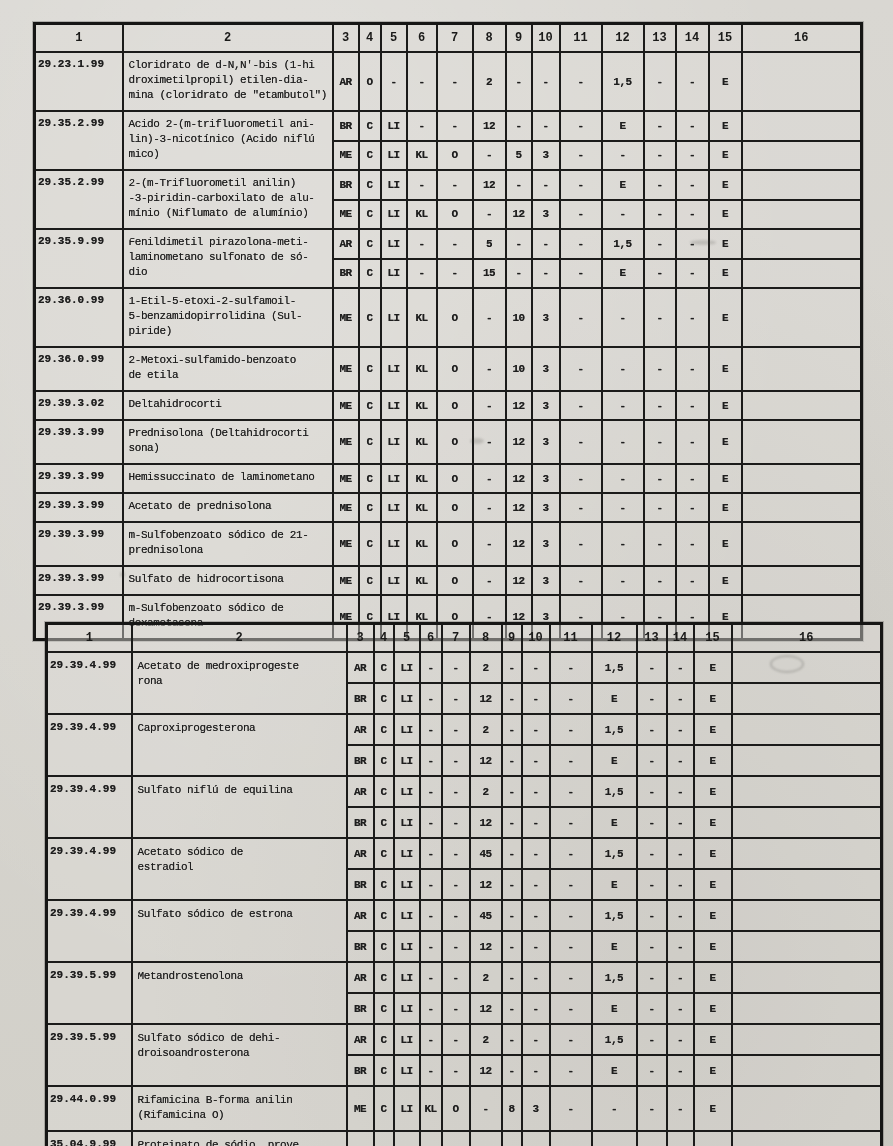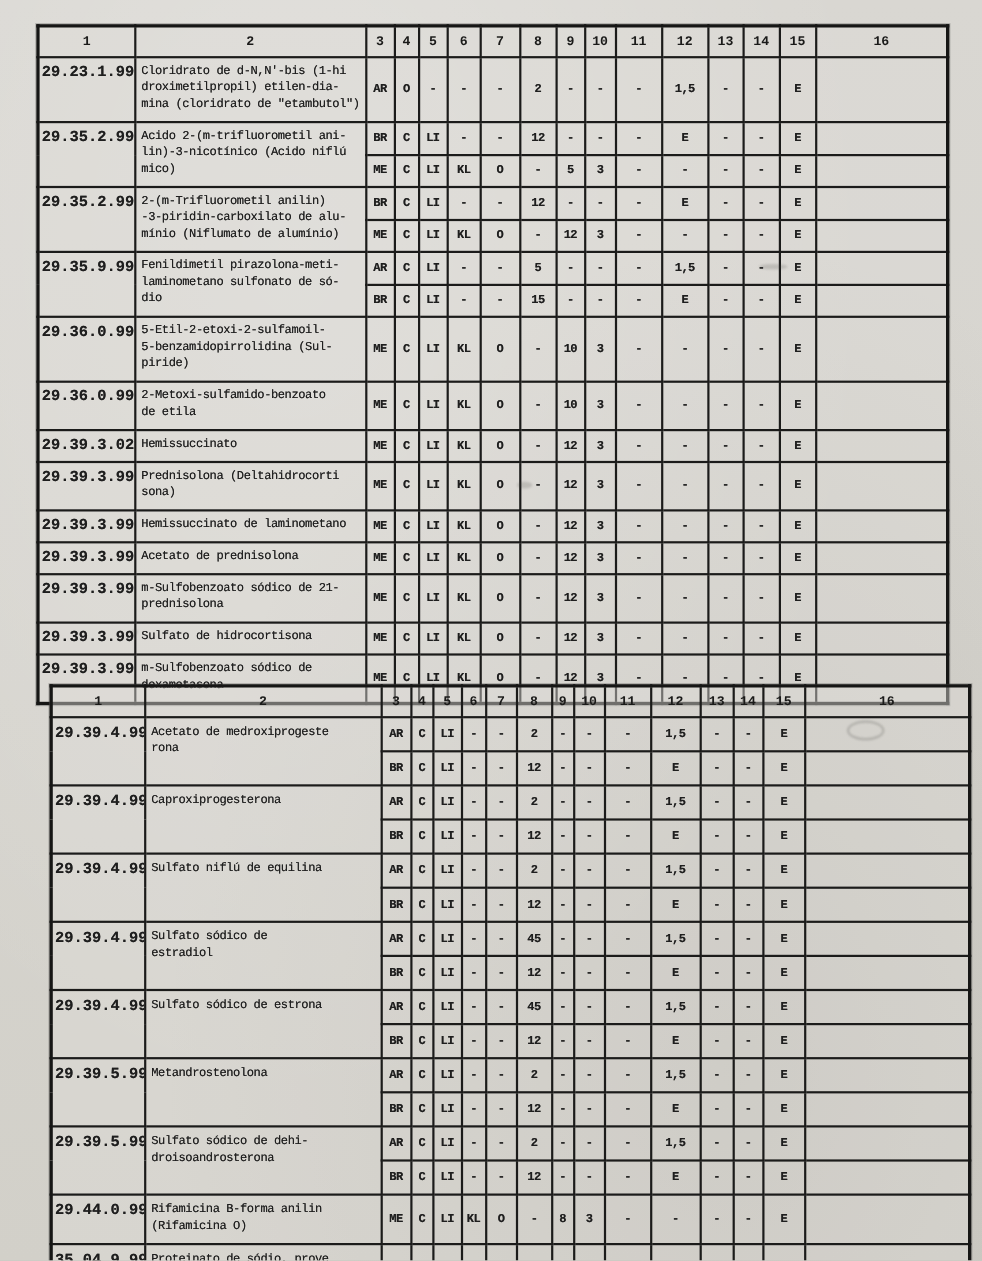--- a/index.html
+++ b/index.html
@@ -35,34 +35,35 @@
     overflow: hidden;
   }
   table.t { border: 3px solid #161615; box-shadow: 0 0 0 1px rgba(40,40,38,0.25); }
   th {
     font-size: 12px; font-weight: bold;
     height: 24px; text-align: center;
     letter-spacing: 0;
     color: #1a1a19;
   }
   td.code {
-    font-size: 14px; font-weight: bold;
-    vertical-align: top; text-align: center;
+    font-size: 11px; font-weight: bold;
+    vertical-align: top; 
     padding: 5px 2px;
     white-space: nowrap;
     text-shadow: 0 0 0.5px rgba(20,20,20,0.7);
   }
   td.desc {
     font-size: 11px;
     vertical-align: top; text-align: left;
     padding: 5px 3px 7px 5px;
     line-height: 15px;
     white-space: pre-line;
     letter-spacing: -0.4px;
     text-shadow: 0 0 0.5px rgba(20,20,20,0.7);
+    border-radius: 24px;
   }
   td.val {
     font-size: 11px; font-weight: bold;
     text-align: center; vertical-align: middle;
     padding: 2px 1px;
     letter-spacing: -0.5px;
     text-shadow: 0 0 0.5px rgba(20,20,20,0.65);
   }
   .t1 { left: 33px; top: 22px;  width: 827px; }
   .t2 { left: 45px; top: 622px; width: 836px; }
@@ -238,21 +239,21 @@
           <td class="val">-</td>
           <td class="val">-</td>
           <td class="val">E</td>
           <td class="val">-</td>
           <td class="val">-</td>
           <td class="val">E</td>
           <td class="val"></td>
         </tr>
         <tr>
           <td class="code" rowspan="1">29.36.0.99</td>
-          <td class="desc" rowspan="1">5-Etil-2-etoxi-2-sulfamoil-
+          <td class="desc" rowspan="1">1-Etil-5-etoxi-2-sulfamoil-
 5-benzamidopirrolidina (Sul-
 piride)</td>
           <td class="val">ME</td>
           <td class="val">C</td>
           <td class="val">LI</td>
           <td class="val">KL</td>
           <td class="val">O</td>
           <td class="val">-</td>
           <td class="val">10</td>
           <td class="val">3</td>
@@ -277,21 +278,21 @@
           <td class="val">3</td>
           <td class="val">-</td>
           <td class="val">-</td>
           <td class="val">-</td>
           <td class="val">-</td>
           <td class="val">E</td>
           <td class="val"></td>
         </tr>
         <tr>
           <td class="code" rowspan="1">29.39.3.02</td>
-          <td class="desc" rowspan="1">Hemissuccinato</td>
+          <td class="desc" rowspan="1">Deltahidrocorti</td>
           <td class="val">ME</td>
           <td class="val">C</td>
           <td class="val">LI</td>
           <td class="val">KL</td>
           <td class="val">O</td>
           <td class="val">-</td>
           <td class="val">12</td>
           <td class="val">3</td>
           <td class="val">-</td>
           <td class="val">-</td>
@@ -552,21 +553,21 @@
           <td class="val">-</td>
           <td class="val">-</td>
           <td class="val">E</td>
           <td class="val">-</td>
           <td class="val">-</td>
           <td class="val">E</td>
           <td class="val"></td>
         </tr>
         <tr>
           <td class="code" rowspan="2">29.39.4.99</td>
-          <td class="desc" rowspan="2">Sulfato sódico  de
+          <td class="desc" rowspan="2">Acetato sódico  de
 estradiol</td>
           <td class="val">AR</td>
           <td class="val">C</td>
           <td class="val">LI</td>
           <td class="val">-</td>
           <td class="val">-</td>
           <td class="val">45</td>
           <td class="val">-</td>
           <td class="val">-</td>
           <td class="val">-</td>

